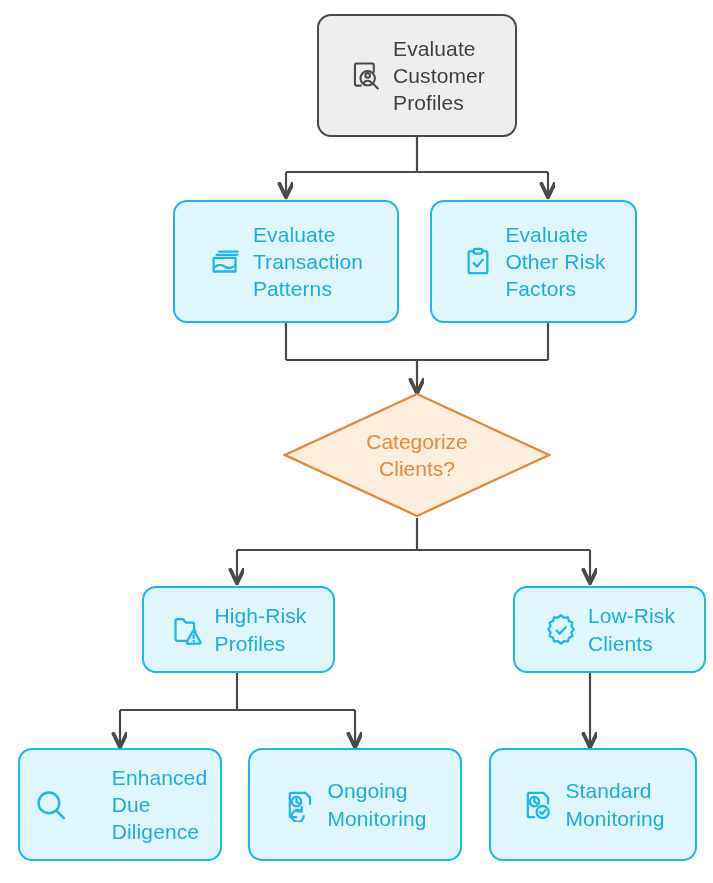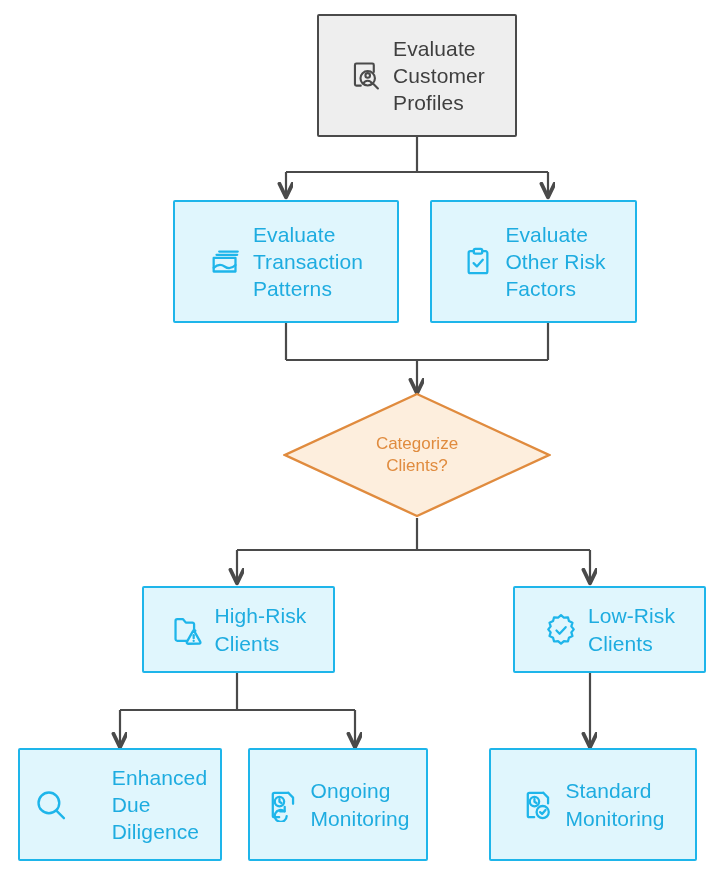--- a/index.html
+++ b/index.html
@@ -26,21 +26,21 @@
     pointer-events: none;
   }
   .node {
     position: absolute;
     box-sizing: border-box;
     display: flex;
     flex-direction: row;
     align-items: center;
     justify-content: center;
     gap: 10px;
-    border-radius: 2px;
+    border-radius: 14px;
     z-index: 2;
   }
   .node .ico {
     flex: 0 0 auto;
     display: flex;
     align-items: center;
     justify-content: center;
   }
   .node .lbl {
     font-size: 21px;
@@ -71,21 +71,21 @@
     align-items: center;
     justify-content: center;
   }
   .n-decision .dia {
     position: absolute;
     left: 0; top: 0;
     width: 100%; height: 100%;
   }
   .n-decision .lbl {
     position: relative;
-    font-size: 17px;
+    font-size: 21px;
     line-height: 1.3;
     color: #e08b3e;
     text-align: center;
     white-space: pre-line;
   }
 </style>
 </head>
 <body>
 
 <div id="canvas">
@@ -182,21 +182,21 @@
   <div class="node n-blue" style="left:142px; top:586px; width:193px; height:87px; padding:0 12px;">
     <span class="ico">
       <svg width="34" height="34" viewBox="0 0 24 24" fill="none" stroke="#1eb5ea" stroke-width="1.6" stroke-linecap="round" stroke-linejoin="round">
         <path d="M11.2 19.6H4.4a1.2 1.2 0 0 1-1.2-1.2V5.6a1.2 1.2 0 0 1 1.2-1.2h4.1l2 2.4h4.6a1.2 1.2 0 0 1 1.2 1.2v3.3"></path>
         <path d="M16.3 12.6 20.7 20.4a0.9 0.9 0 0 1-0.8 1.3h-7.9a0.9 0.9 0 0 1-0.8-1.3l4.4-7.8a0.9 0.9 0 0 1 1.6 0z"></path>
         <path d="M16 15.7v2.1"></path>
         <path d="M16 19.6v0.1"></path>
       </svg>
     </span>
     <span class="lbl">High-Risk
-Clients</span>
+Profiles</span>
   </div>
 
   <div class="node n-blue" style="left:513px; top:586px; width:193px; height:87px; padding:0 12px;">
     <span class="ico">
       <svg width="34" height="34" viewBox="0 0 24 24" fill="none" stroke="#1eb5ea" stroke-width="1.6" stroke-linecap="round" stroke-linejoin="round">
         <path d="M12 2.6 14.1 4.5 16.9 4.2 17.6 6.9 20.1 8.2 19.3 10.9 21 13.1 19.3 15.3 20.1 18 17.6 19.3 16.9 22 14.1 21.7 12 23.6 9.9 21.7 7.1 22 6.4 19.3 3.9 18 4.7 15.3 3 13.1 4.7 10.9 3.9 8.2 6.4 6.9 7.1 4.2 9.9 4.5z" transform="translate(0,-1) scale(1,0.96)"></path>
         <path d="M8.8 12.4 11 14.6 15.3 10"></path>
       </svg>
     </span>
     <span class="lbl">Low-Risk
@@ -208,21 +208,21 @@
       <svg width="36" height="36" viewBox="0 0 24 24" fill="none" stroke="#1eb5ea" stroke-width="1.6" stroke-linecap="round" stroke-linejoin="round">
         <circle cx="10.6" cy="10.6" r="6.9"></circle>
         <path d="M15.6 15.8 20.6 20.8"></path>
       </svg>
     </span>
     <span class="lbl">Enhanced
 Due
 Diligence</span>
   </div>
 
-  <div class="node n-blue" style="left:248px; top:748px; width:180px; height:113px; padding:0 12px;">
+  <div class="node n-blue" style="left:248px; top:748px; width:214px; height:113px; padding:0 12px;">
     <span class="ico">
       <svg width="34" height="34" viewBox="0 0 24 24" fill="none" stroke="#1eb5ea" stroke-width="1.6" stroke-linecap="round" stroke-linejoin="round">
         <path d="M15.7 3.4H5.9a1.1 1.1 0 0 0-1.1 1.1v15a1.1 1.1 0 0 0 1.1 1.1h3.4"></path>
         <path d="M15.7 3.4 19.1 6.8v4.4"></path>
         <circle cx="9.5" cy="9.6" r="3.3"></circle>
         <path d="M9.5 7.8v1.9l1.4 0.9"></path>
         <path d="M13 16.4a4.2 4.2 0 1 0 1.6 3.4"></path>
         <path d="M13.2 13.3 13.2 16.5 10 16.5"></path>
       </svg>
     </span>

